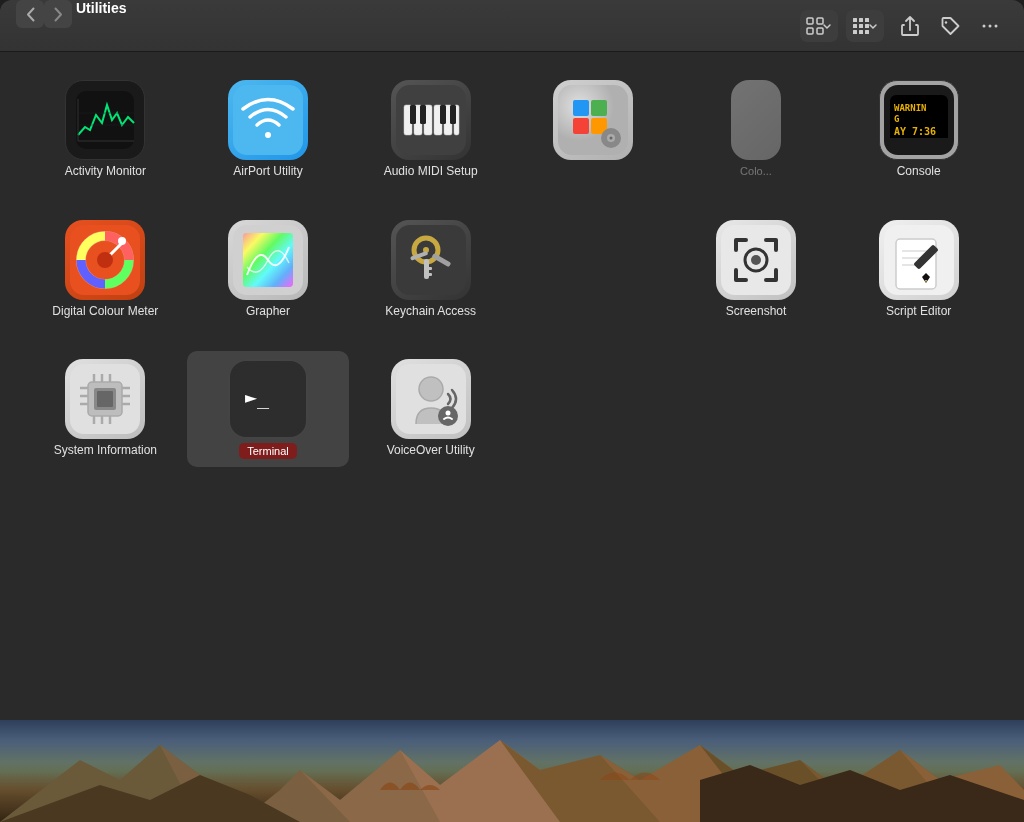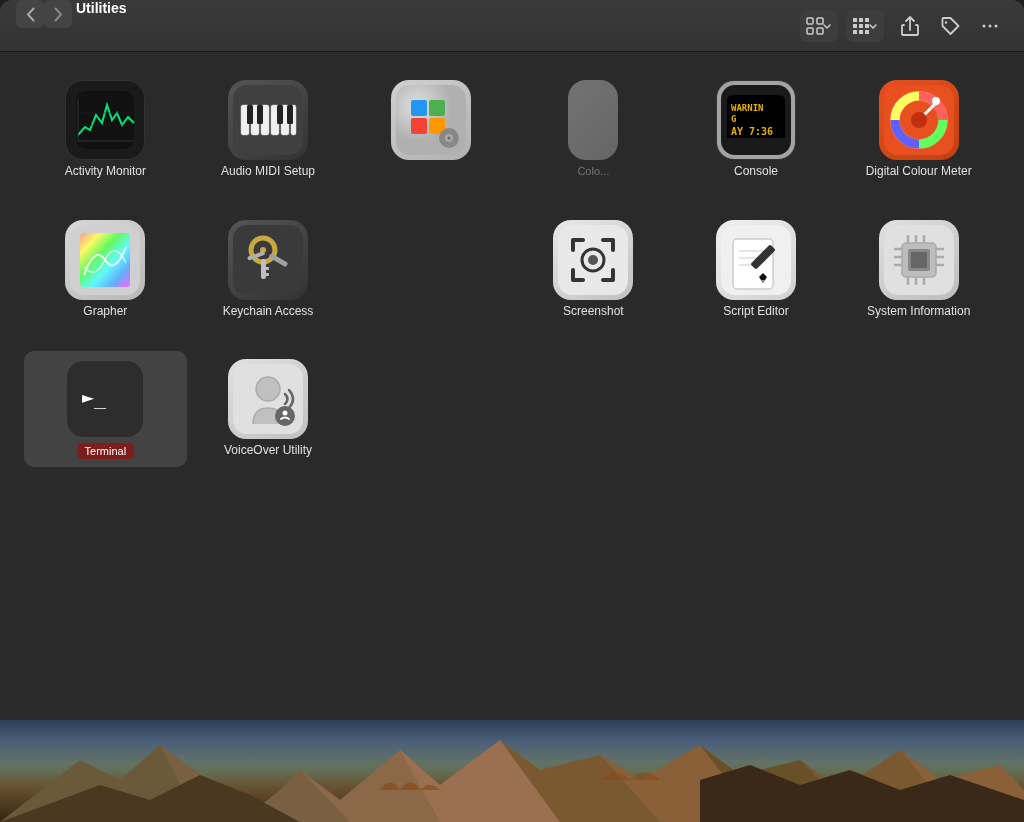--- a/index.html
+++ b/index.html
@@ -329,20 +329,34 @@
             <line x1="8" y1="56" x2="64" y2="56" stroke="#333" stroke-width="1"></line>
             <line x1="8" y1="14" x2="8" y2="56" stroke="#333" stroke-width="1"></line>
 
             <line x1="8" y1="40" x2="64" y2="40" stroke="#222" stroke-width="0.5"></line>
             <line x1="8" y1="28" x2="64" y2="28" stroke="#222" stroke-width="0.5"></line>
           </svg>
         </div>
         <span class="app-label">Activity Monitor</span>
       </div>
 
+      <div class="app-item">
+        <div class="app-icon icon-airport-utility">
+          <svg width="70" height="70" viewBox="0 0 70 70">
+            <rect width="70" height="70" rx="14" fill="#4db8f0"></rect>
+
+            <path d="M35 50 L35 50" fill="none" stroke="white" stroke-width="4" stroke-linecap="round"></path>
+            <circle cx="35" cy="50" r="3" fill="white"></circle>
+            <path d="M24 40 Q35 30 46 40" fill="none" stroke="white" stroke-width="3.5" stroke-linecap="round"></path>
+            <path d="M17 32 Q35 17 53 32" fill="none" stroke="white" stroke-width="3.5" stroke-linecap="round"></path>
+            <path d="M10 24 Q35 5 60 24" fill="none" stroke="white" stroke-width="3.5" stroke-linecap="round"></path>
+          </svg>
+        </div>
+        <span class="app-label">AirPort Utility</span>
+      </div>
 
       <div class="app-item">
         <div class="app-icon icon-audio-midi">
           <svg width="70" height="70" viewBox="0 0 70 70">
             <rect width="70" height="70" rx="14" fill="#404040"></rect>
 
             <rect x="8" y="20" width="8" height="30" rx="2" fill="#f0f0f0" stroke="#ccc" stroke-width="0.5"></rect>
             <rect x="18" y="20" width="8" height="30" rx="2" fill="#f0f0f0" stroke="#ccc" stroke-width="0.5"></rect>
             <rect x="28" y="20" width="8" height="30" rx="2" fill="#f0f0f0" stroke="#ccc" stroke-width="0.5"></rect>
             <rect x="38" y="20" width="8" height="30" rx="2" fill="#f0f0f0" stroke="#ccc" stroke-width="0.5"></rect>

